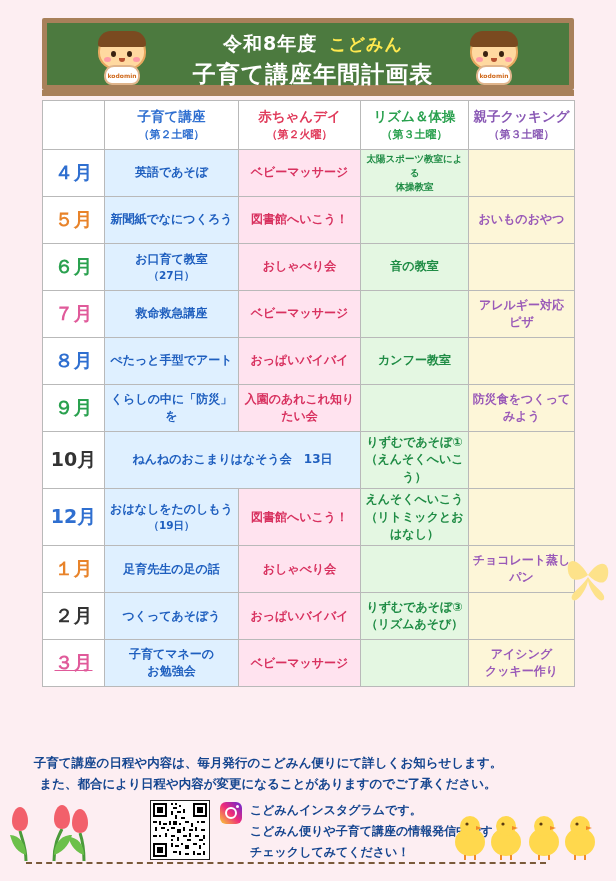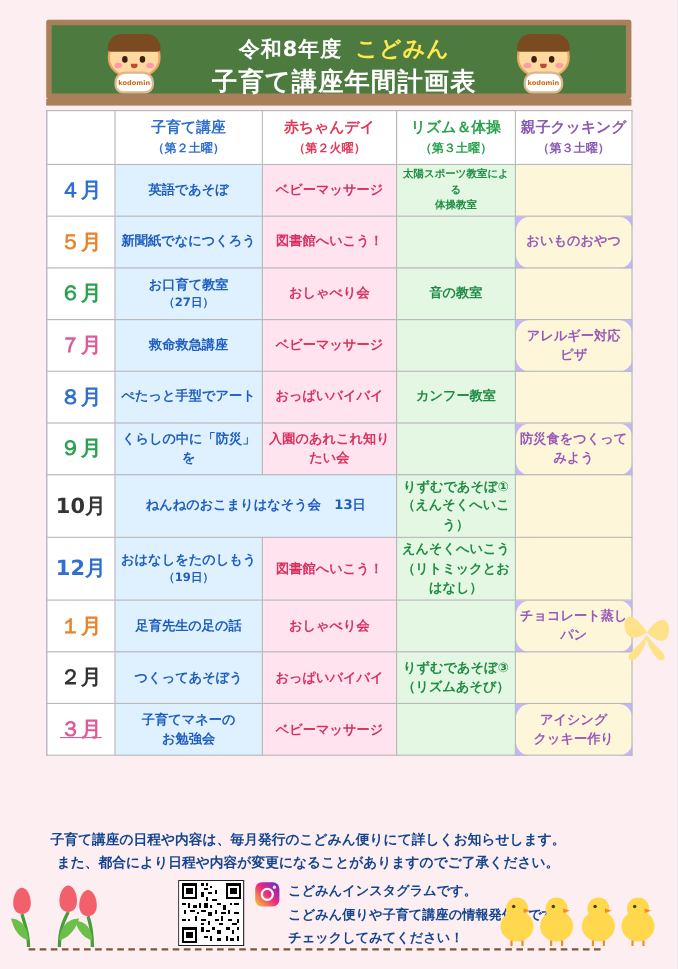--- a/index.html
+++ b/index.html
@@ -27,21 +27,21 @@
     border-radius:2px;
   }
   .board-legs{
     position:absolute;left:0;top:72px;width:532px;height:6px;
     background:#a8805a;
   }
   .board-title1{
     position:absolute;left:0;top:8px;width:532px;text-align:center;
     color:#ffffff;font-size:19px;font-weight:bold;letter-spacing:1px;
   }
-  .board-title1 .kodomin{color:#ffe94f;font-size:20px;margin-left:12px;}
+  .board-title1 .kodomin{color:#ffe94f;font-size:17px;margin-left:12px;}
   .board-title2{
     position:absolute;left:0;top:36px;width:532px;text-align:center;
     color:#ffffff;font-size:23px;font-weight:bold;letter-spacing:1px;
   }
   .mascot{
     position:absolute;top:8px;width:54px;height:54px;
   }
   .mascot.left{left:48px;}
   .mascot.right{right:48px;}
   .mascot .head{
@@ -64,21 +64,21 @@
     background:#ffffff;border:2px solid #e0b58c;box-sizing:border-box;
     font-size:6px;color:#d06a1d;text-align:center;line-height:18px;font-weight:bold;
   }
 
   
   .table-wrap{
     position:absolute;left:42px;top:100px;width:532px;
   }
   table{
     border-collapse:collapse;width:532px;table-layout:fixed;
-    background:#c4b5fd;
+    background:#d946ef;
     padding-left:20px;
   }
   td,th{
     border:1px solid #b9b9b9;
     padding:0;
     vertical-align:middle;
     text-align:center;
   }
   
   col.c0{width:62px;}
@@ -99,42 +99,42 @@
   tbody tr{height:47px;}
   .month{
     font-size:19px;font-weight:bold;background:#ffffff;
   }
   .cell{font-size:12px;font-weight:bold;line-height:1.45;padding:2px 3px;}
   .cell .sub{font-size:10.5px;display:block;}
   .cell .small{font-size:9.5px;}
   .col1{background:#dff0ff;color:#1f5fbf;}
   .col2{background:#ffe3ef;color:#d8315f;}
   .col3{background:#e4f7e2;color:#1f8c45;}
-  .col4{background:#fdf6d8;color:#9a5ab8;border-radius:13px;}
+  .col4{background:#fdf6d8;color:#9a5ab8;}
   .empty3{background:#e4f7e2;}
   .empty4{background:#fdf6d8;}
 
   .m-apr{color:#2f6fd0;}
   .m-may{color:#e8832a;}
   .m-jun{color:#2aa14f;}
   .m-jul{color:#e05a9a;margin-top:24px;}
   .m-aug{color:#2f6fd0;}
   .m-sep{color:#2aa14f;margin-left:36px;}
   .m-oct{color:#333333;}
   .m-nov{color:#e8832a;}
   .m-dec{color:#2f6fd0;}
   .m-jan{color:#e8832a;}
   .m-feb{color:#333333;}
   .m-mar{color:#e05a9a;text-decoration:underline;}
 
   .span-2{background:#dff0ff;color:#1f5fbf;}
 
   
   .footer{
-    position:absolute;left:12px;top:752px;width:536px;
+    position:absolute;left:0;top:752px;width:536px;
   }
   .note{
     text-align:center;font-size:12.5px;color:#15458f;line-height:1.7;font-weight:bold;
   }
   .qr-row{
     position:absolute;left:150px;top:48px;width:420px;
   }
   .qr{
     position:absolute;left:0;top:0;width:60px;height:60px;background:#ffffff;
     border:1px solid #222;box-sizing:border-box;

